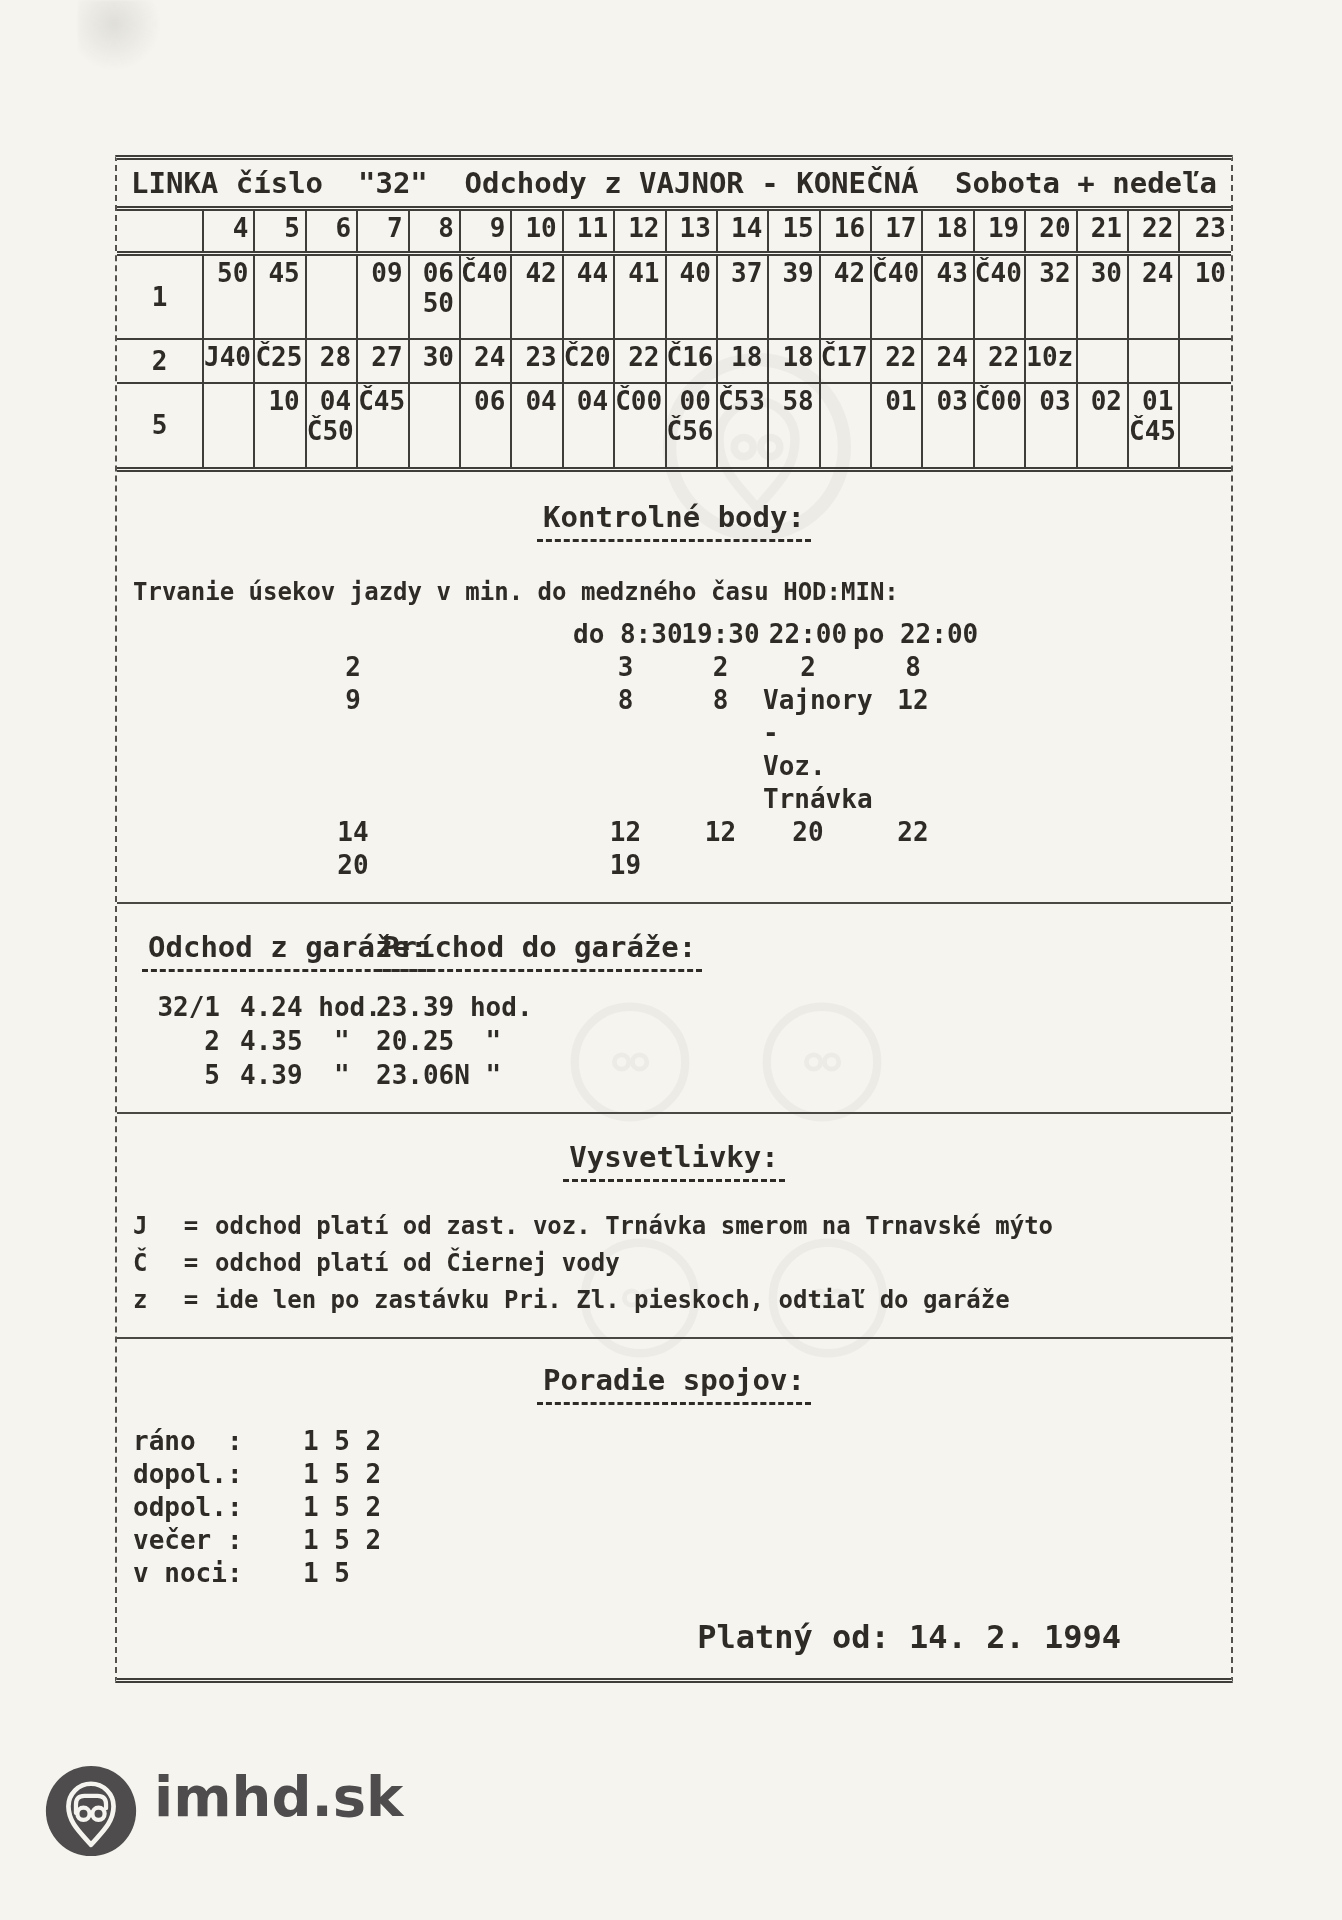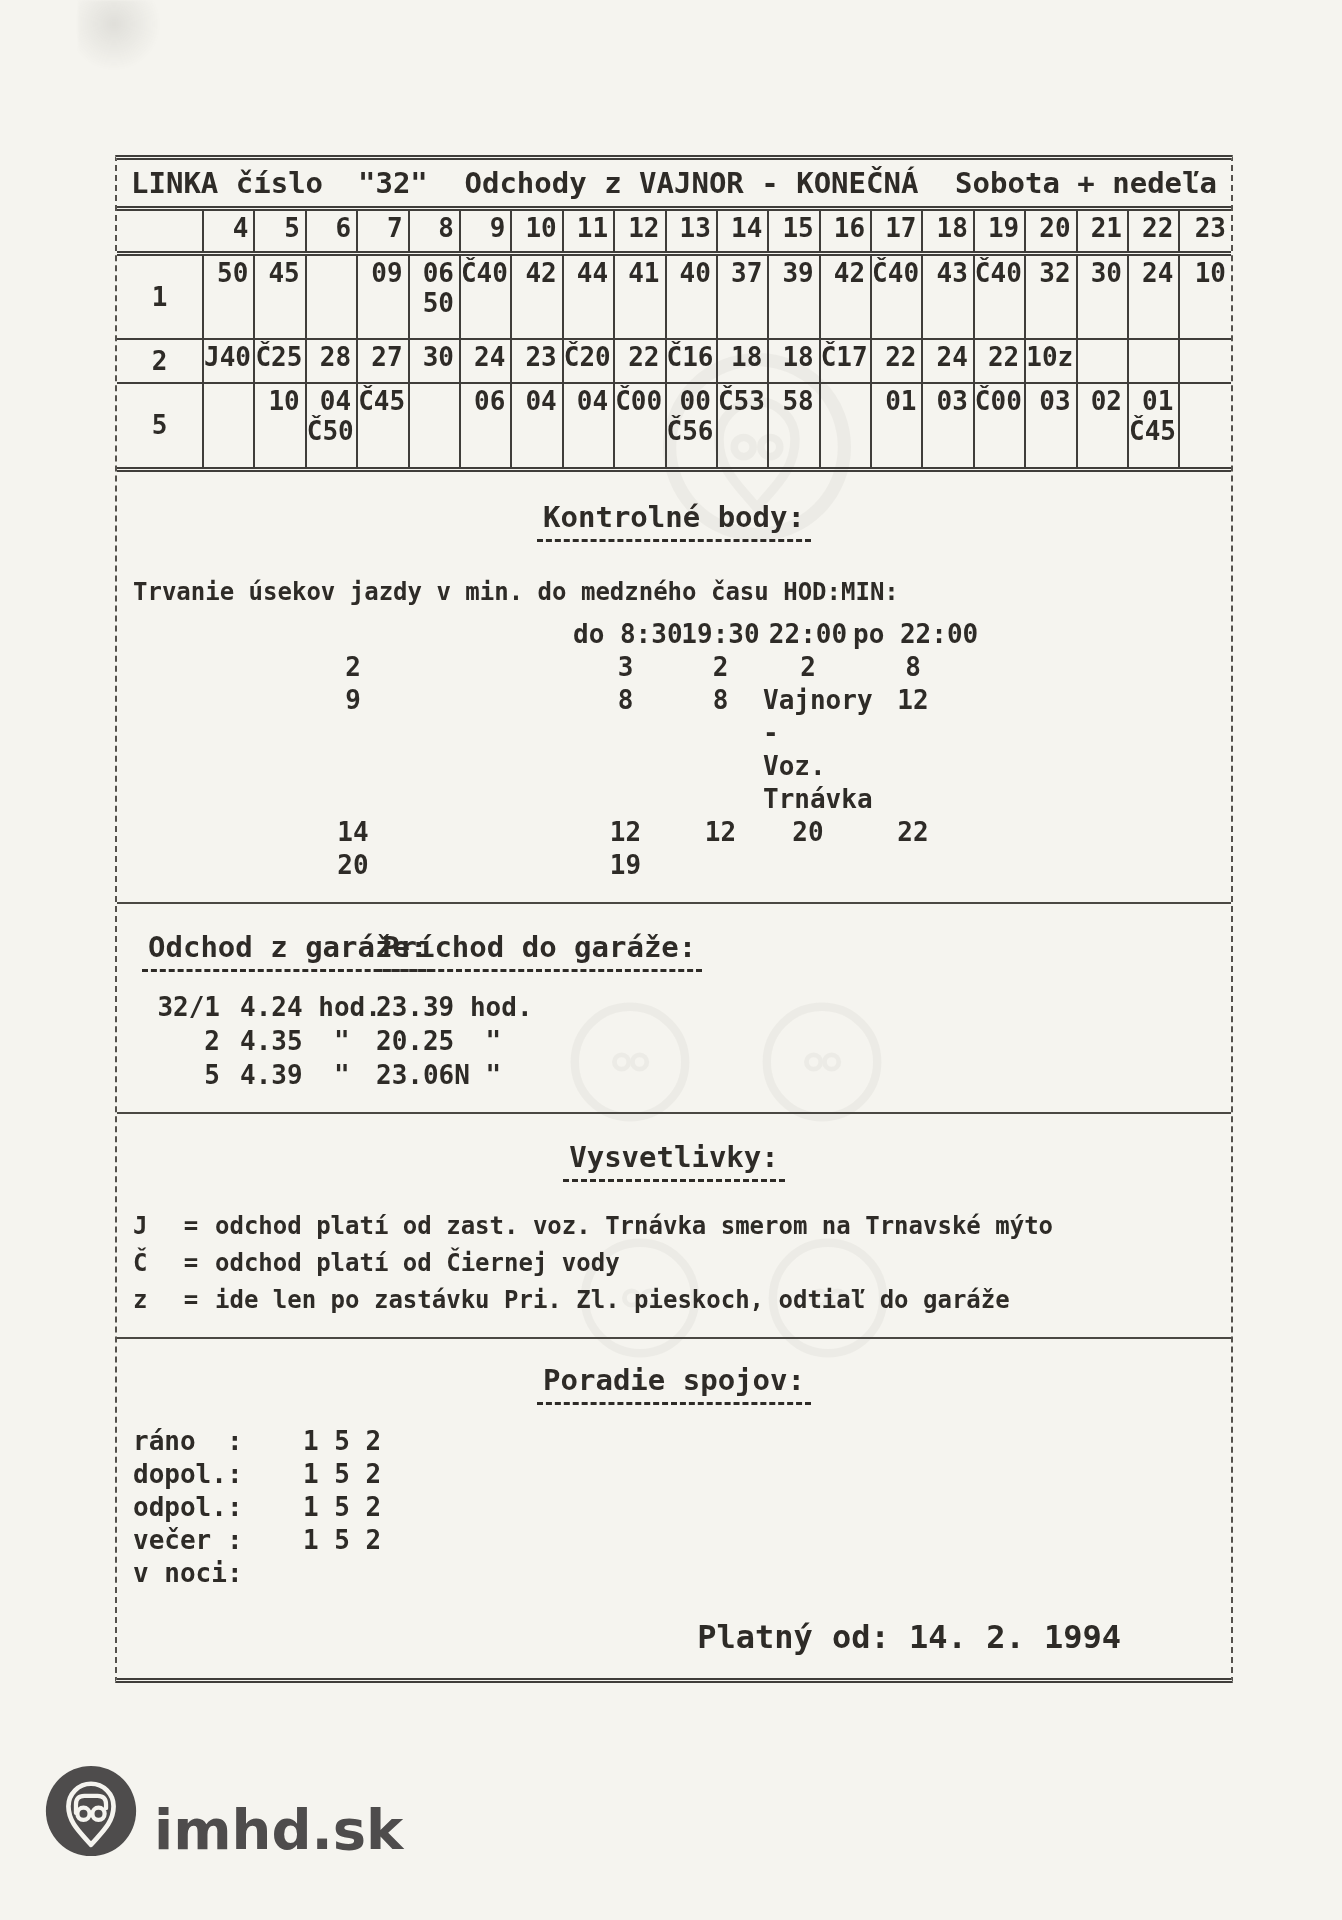--- a/index.html
+++ b/index.html
@@ -61,21 +61,21 @@
     margin:26px 0 0 16px;font-size:24px;font-weight:bold;line-height:37px;}
   .vys-items .sym{text-align:left;}
   .vys-items .eq{text-align:center;}
   .por{margin-top:24px;}
   .por-rows{display:grid;grid-template-columns:140px auto;
     margin:20px 0 0 16px;font-size:26px;font-weight:bold;line-height:33px;}
   .por-rows .pl{white-space:pre;}
   .por-rows .pv{padding-left:30px;white-space:pre;}
   .valid{text-align:right;padding:28px 110px 22px 0;font-size:32px;font-weight:bold;white-space:pre;}
   
-  .logo{position:absolute;left:44px;top:1764px;display:flex;align-items:flex-end;gap:16px;}
+  .logo{position:absolute;left:44px;top:1764px;display:flex;align-items:flex-start;gap:16px;}
   .logo-text{font-family:"DejaVu Sans",sans-serif;font-weight:bold;font-size:56px;
     color:#4e4c4c;letter-spacing:0px;}
 </style>
 </head>
 <body>
 
 <div class="page">
 
   <div class="smudge"></div>
 
@@ -429,20 +429,21 @@
       <div class="por-rows" id="por-rows">
           <div class="pl">ráno  :</div>
           <div class="pv">1 5 2</div>
           <div class="pl">dopol.:</div>
           <div class="pv">1 5 2</div>
           <div class="pl">odpol.:</div>
           <div class="pv">1 5 2</div>
           <div class="pl">večer :</div>
           <div class="pv">1 5 2</div>
           <div class="pl">v noci:</div>
+          <div class="pv">1 5</div>
         </div>
     </div>
 
     <div class="valid">Platný od: 14. 2. 1994</div>
 
   </div>
 
   <div class="logo">
     <span>
       <svg width="94" height="94" viewBox="0 0 100 100">

